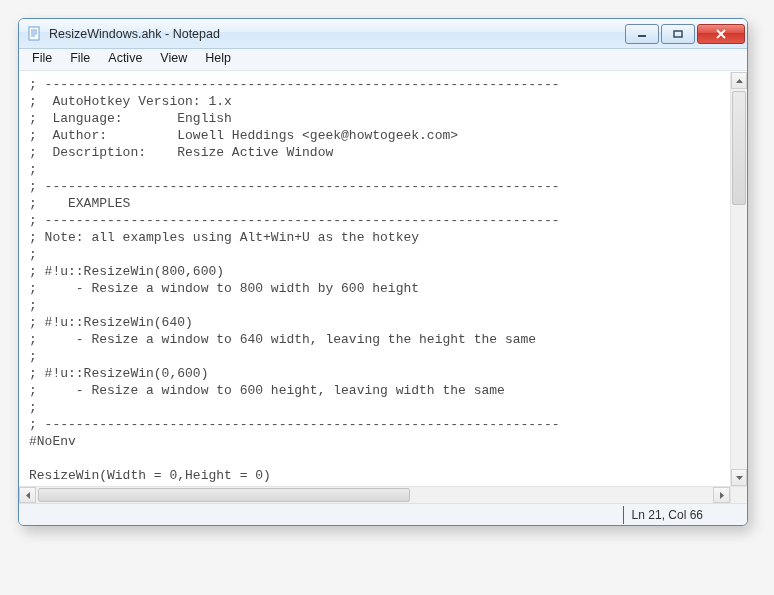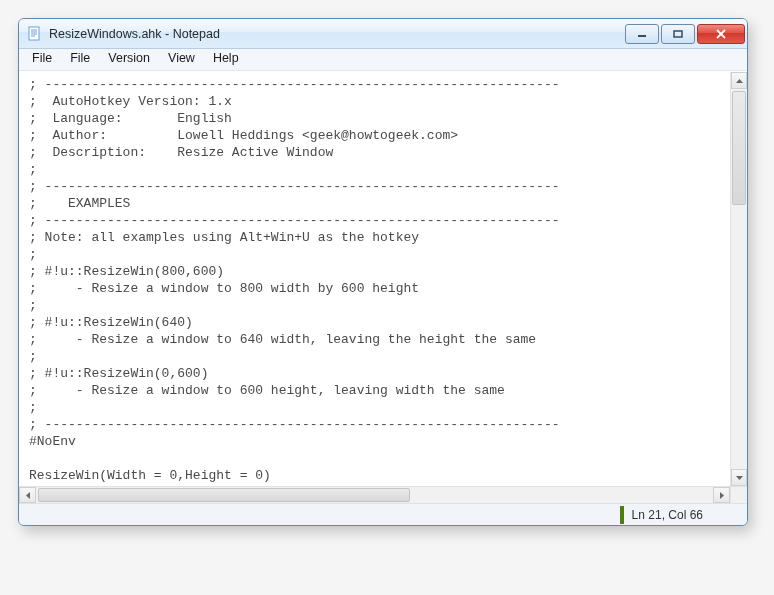--- a/index.html
+++ b/index.html
@@ -129,21 +129,21 @@
     background: #f1f5f9;
     border-top: 1px solid #dbe3eb;
     display: flex;
     align-items: center;
     justify-content: flex-end;
     padding: 0 20px;
     font-size: 12px;
     color: #333;
   }
   .status-cell {
-    border-left: 4px solid #4d7c0f;
+    border-left: 1px solid #4d7c0f;
     padding: 2px 24px 2px 8px;
   }
 </style>
 </head>
 <body>
 
 <div class="window">
 
   <div class="titlebar">
     <span class="app-icon">
@@ -172,21 +172,21 @@
           <line x1="2" y1="1" x2="10" y2="9" stroke="#fff" stroke-width="1.8"></line>
           <line x1="10" y1="1" x2="2" y2="9" stroke="#fff" stroke-width="1.8"></line>
         </svg>
       </div>
     </div>
   </div>
 
   <div class="menubar">
     <div class="menu-item">File</div>
     <div class="menu-item">File</div>
-    <div class="menu-item">Version</div>
+    <div class="menu-item">Active</div>
     <div class="menu-item">View</div>
     <div class="menu-item">Help</div>
   </div>
 
   <div class="content-wrap">
     <div class="editor">; ------------------------------------------------------------------
 ;  AutoHotkey Version: 1.x
 ;  Language:       English
 ;  Author:         Lowell Heddings &lt;geek@howtogeek.com&gt;
 ;  Description:    Resize Active Window

